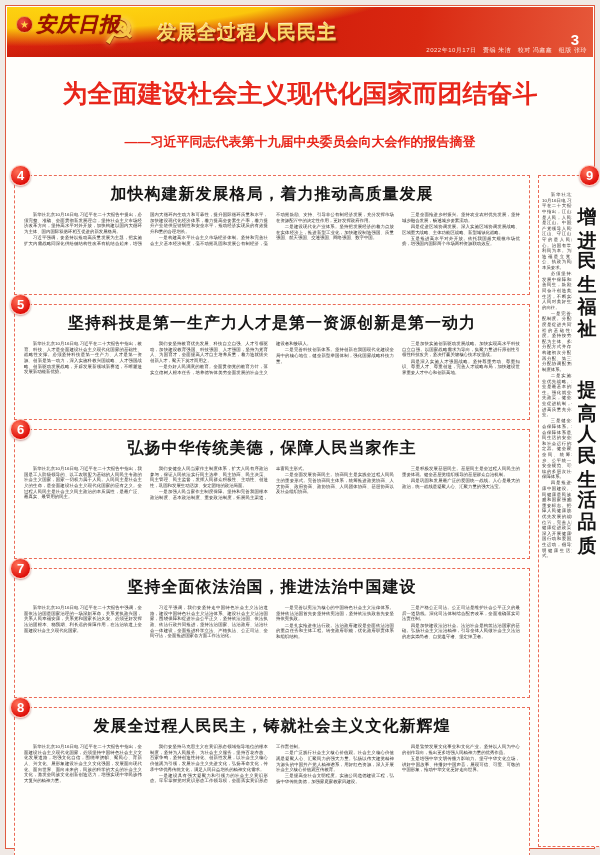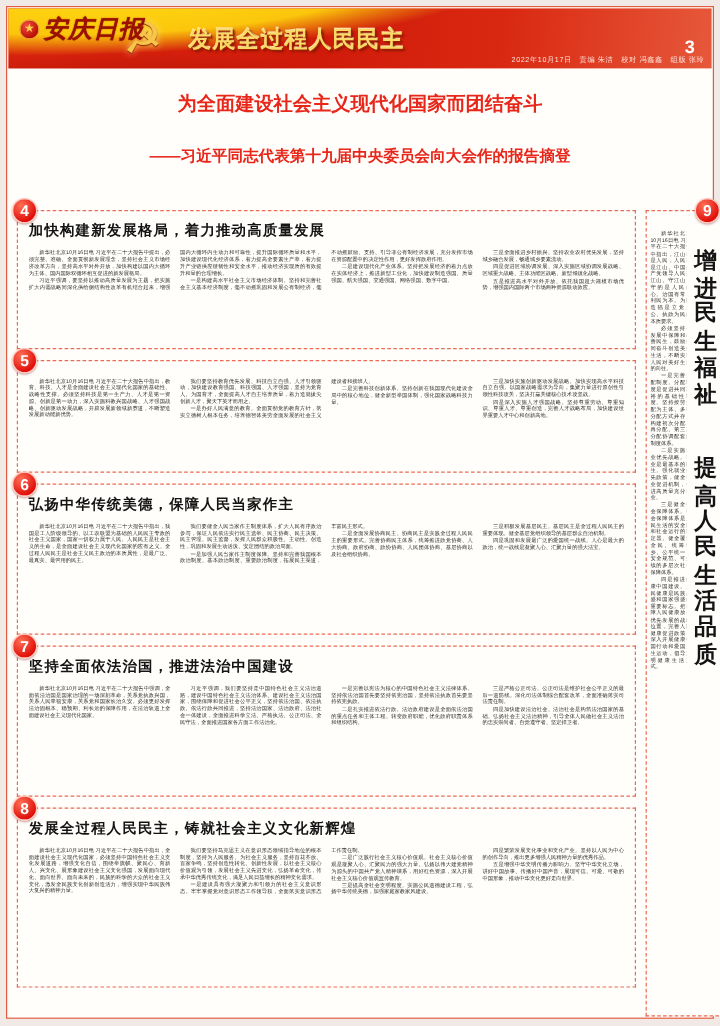--- a/index.html
+++ b/index.html
@@ -27,37 +27,37 @@
             color:#f6c64a; text-shadow:0 1px 1px #8a2000, 0 0 6px #ffe480; }
   .banner-title { position:absolute; left:150px; top:13px; z-index:3; font-size:19px; font-weight:900;
             letter-spacing:1px; color:#fbd967;
             text-shadow:1px 1px 0 #a22400, 2px 2px 2px #7c1500, 0 -1px 0 #fff0bf; }
   .page-num { position:absolute; right:14px; top:24px; color:#ffffff; font-size:15px; font-weight:bold; z-index:3; }
   .date-line { position:absolute; right:6px; bottom:2px; color:#ffe3dc; font-size:6px; letter-spacing:.5px; z-index:3; }
 
   
   .headline-block { text-align:center; padding-top:13px; height:115px; }
   .hl1 { font-size:25px; font-weight:900; color:#e8261a; letter-spacing:1px; }
-  .hl2 { font-size:16px; font-weight:900; color:#e8261a; margin-top:6px; }
+  .hl2 { font-size:25px; font-weight:900; color:#e8261a; margin-top:6px; }
   .hl-sub { font-size:13px; font-weight:bold; color:#e8261a; margin-top:23px; }
 
   
   .content { position:relative; padding:2px 8px 0; display:flex; gap:8px; }
   .left-col { width:516px; display:flex; flex-direction:column; }
   .right-col { width:66px; }
 
   .article { position:relative; border:1px dashed rgba(230,70,45,.8); padding:14px 9px 4px; margin-bottom:9px;
              background:#fffefb; }
   .badge { position:absolute; width:21px; height:21px; border-radius:50%;
            background:radial-gradient(circle at 35% 28%, #ff7057, #df0f0a 72%);
            border:1px solid #ffc9bd; box-shadow:0 1px 2px rgba(120,0,0,.4);
            color:#fff; font-weight:bold; font-size:13px; line-height:19px; text-align:center; z-index:4; }
   .badge-left { left:-5px; top:-11px; }
   .badge-right { right:3px; top:-11px; }
-  .sec-headline { text-align:left; font-size:12px; font-weight:900; color:#141414;
+  .sec-headline { text-align:center; font-size:16px; font-weight:900; color:#141414;
                   letter-spacing:1px; margin:-6px 0 7px; }
 
   .body-clip { overflow:hidden; }
   .body-scale { width:992px; transform:scale(.5); transform-origin:0 0;
                 column-gap:16px; column-count:4; column-fill:balance;
                 font-size:8.8px; line-height:11.2px; text-align:justify; color:#2e2c2c; }
   .body-scale p { text-indent:2em; margin-bottom:1px; }
 
   .clip-s4 { height:78px; }  .clip-s4 .body-scale { height:156px; }
   .clip-s5 { height:74px; }  .clip-s5 .body-scale { height:148px; }
@@ -109,20 +109,21 @@
               <p>二是建设现代化产业体系。坚持把发展经济的着力点放在实体经济上，推进新型工业化，加快建设制造强国、质量强国、航天强国、交通强国、网络强国、数字中国。</p>
               <p>三是全面推进乡村振兴。坚持农业农村优先发展，坚持城乡融合发展，畅通城乡要素流动。</p>
               <p>四是促进区域协调发展。深入实施区域协调发展战略、区域重大战略、主体功能区战略、新型城镇化战略。</p>
               <p>五是推进高水平对外开放。依托我国超大规模市场优势，增强国内国际两个市场两种资源联动效应。</p>
             </div>
         </div>
       </div>
 
       <div class="article">
         <div class="badge badge-left">5</div>
+        <div class="sec-headline">坚持科技是第一生产力人才是第一资源创新是第一动力</div>
         <div class="body-clip clip-s5">
           <div class="body-scale">
               <p>新华社北京10月16日电 习近平在二十大报告中指出，教育、科技、人才是全面建设社会主义现代化国家的基础性、战略性支撑。必须坚持科技是第一生产力、人才是第一资源、创新是第一动力，深入实施科教兴国战略、人才强国战略、创新驱动发展战略，开辟发展新领域新赛道，不断塑造发展新动能新优势。</p>
               <p>我们要坚持教育优先发展、科技自立自强、人才引领驱动，加快建设教育强国、科技强国、人才强国，坚持为党育人、为国育才，全面提高人才自主培养质量，着力造就拔尖创新人才，聚天下英才而用之。</p>
               <p>一是办好人民满意的教育。全面贯彻党的教育方针，落实立德树人根本任务，培养德智体美劳全面发展的社会主义建设者和接班人。</p>
               <p>二是完善科技创新体系。坚持创新在我国现代化建设全局中的核心地位，健全新型举国体制，强化国家战略科技力量。</p>
               <p>三是加快实施创新驱动发展战略。加快实现高水平科技自立自强。以国家战略需求为导向，集聚力量进行原创性引领性科技攻关，坚决打赢关键核心技术攻坚战。</p>
               <p>四是深入实施人才强国战略。坚持尊重劳动、尊重知识、尊重人才、尊重创造，完善人才战略布局，加快建设世界重要人才中心和创新高地。</p>
             </div>
         </div>

